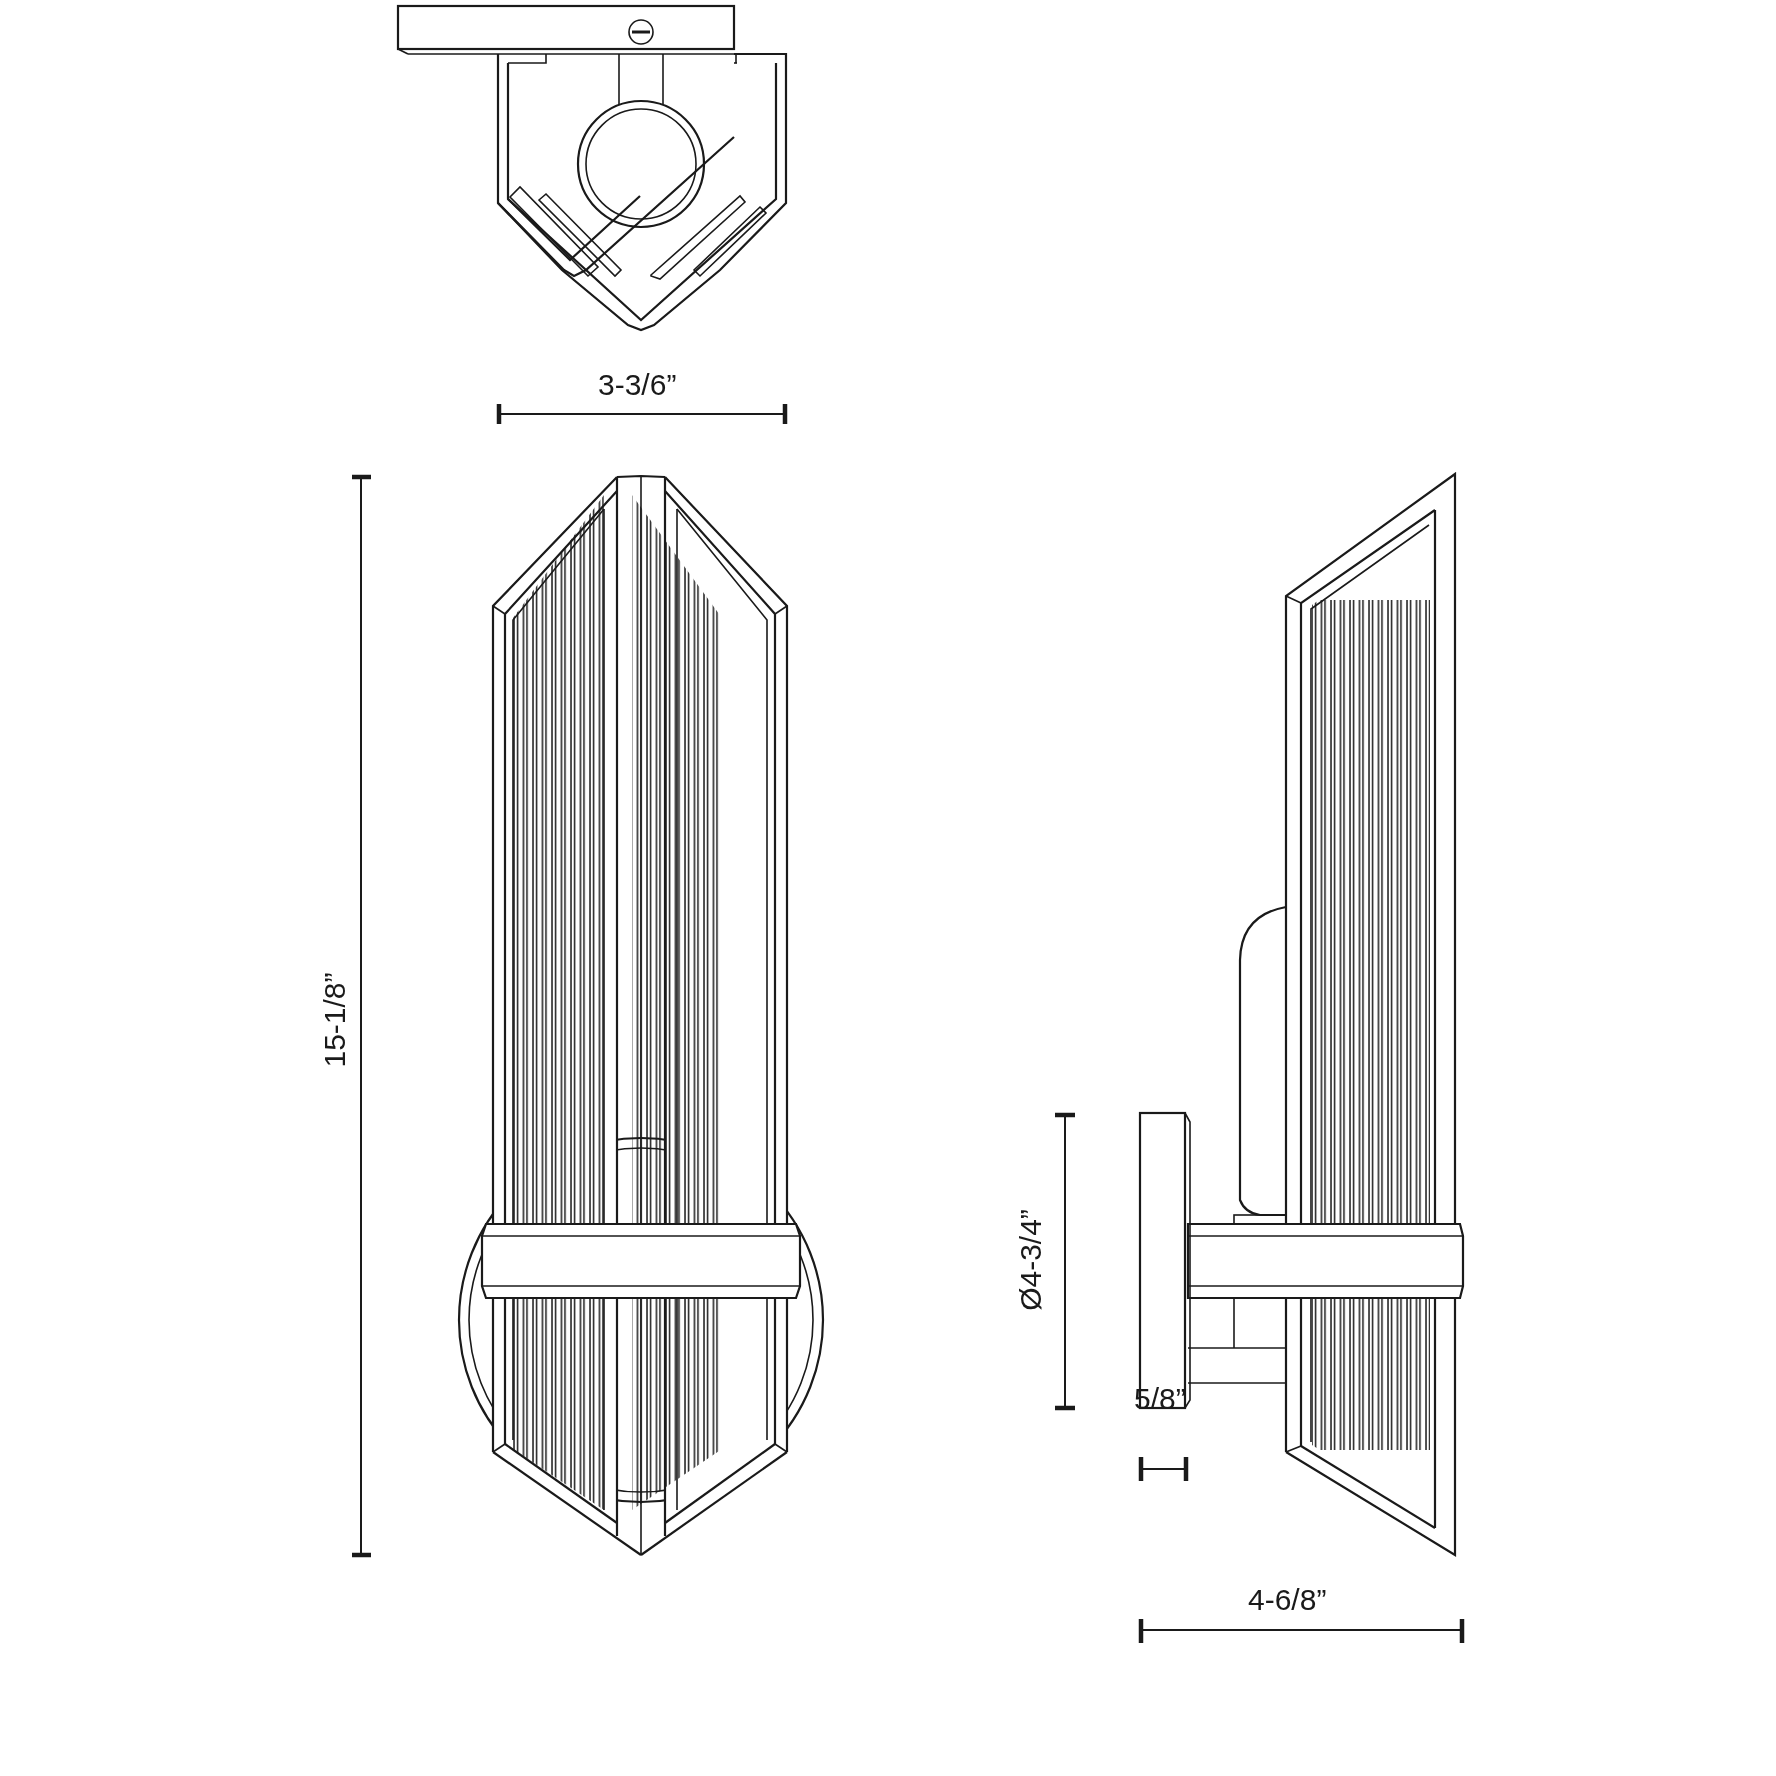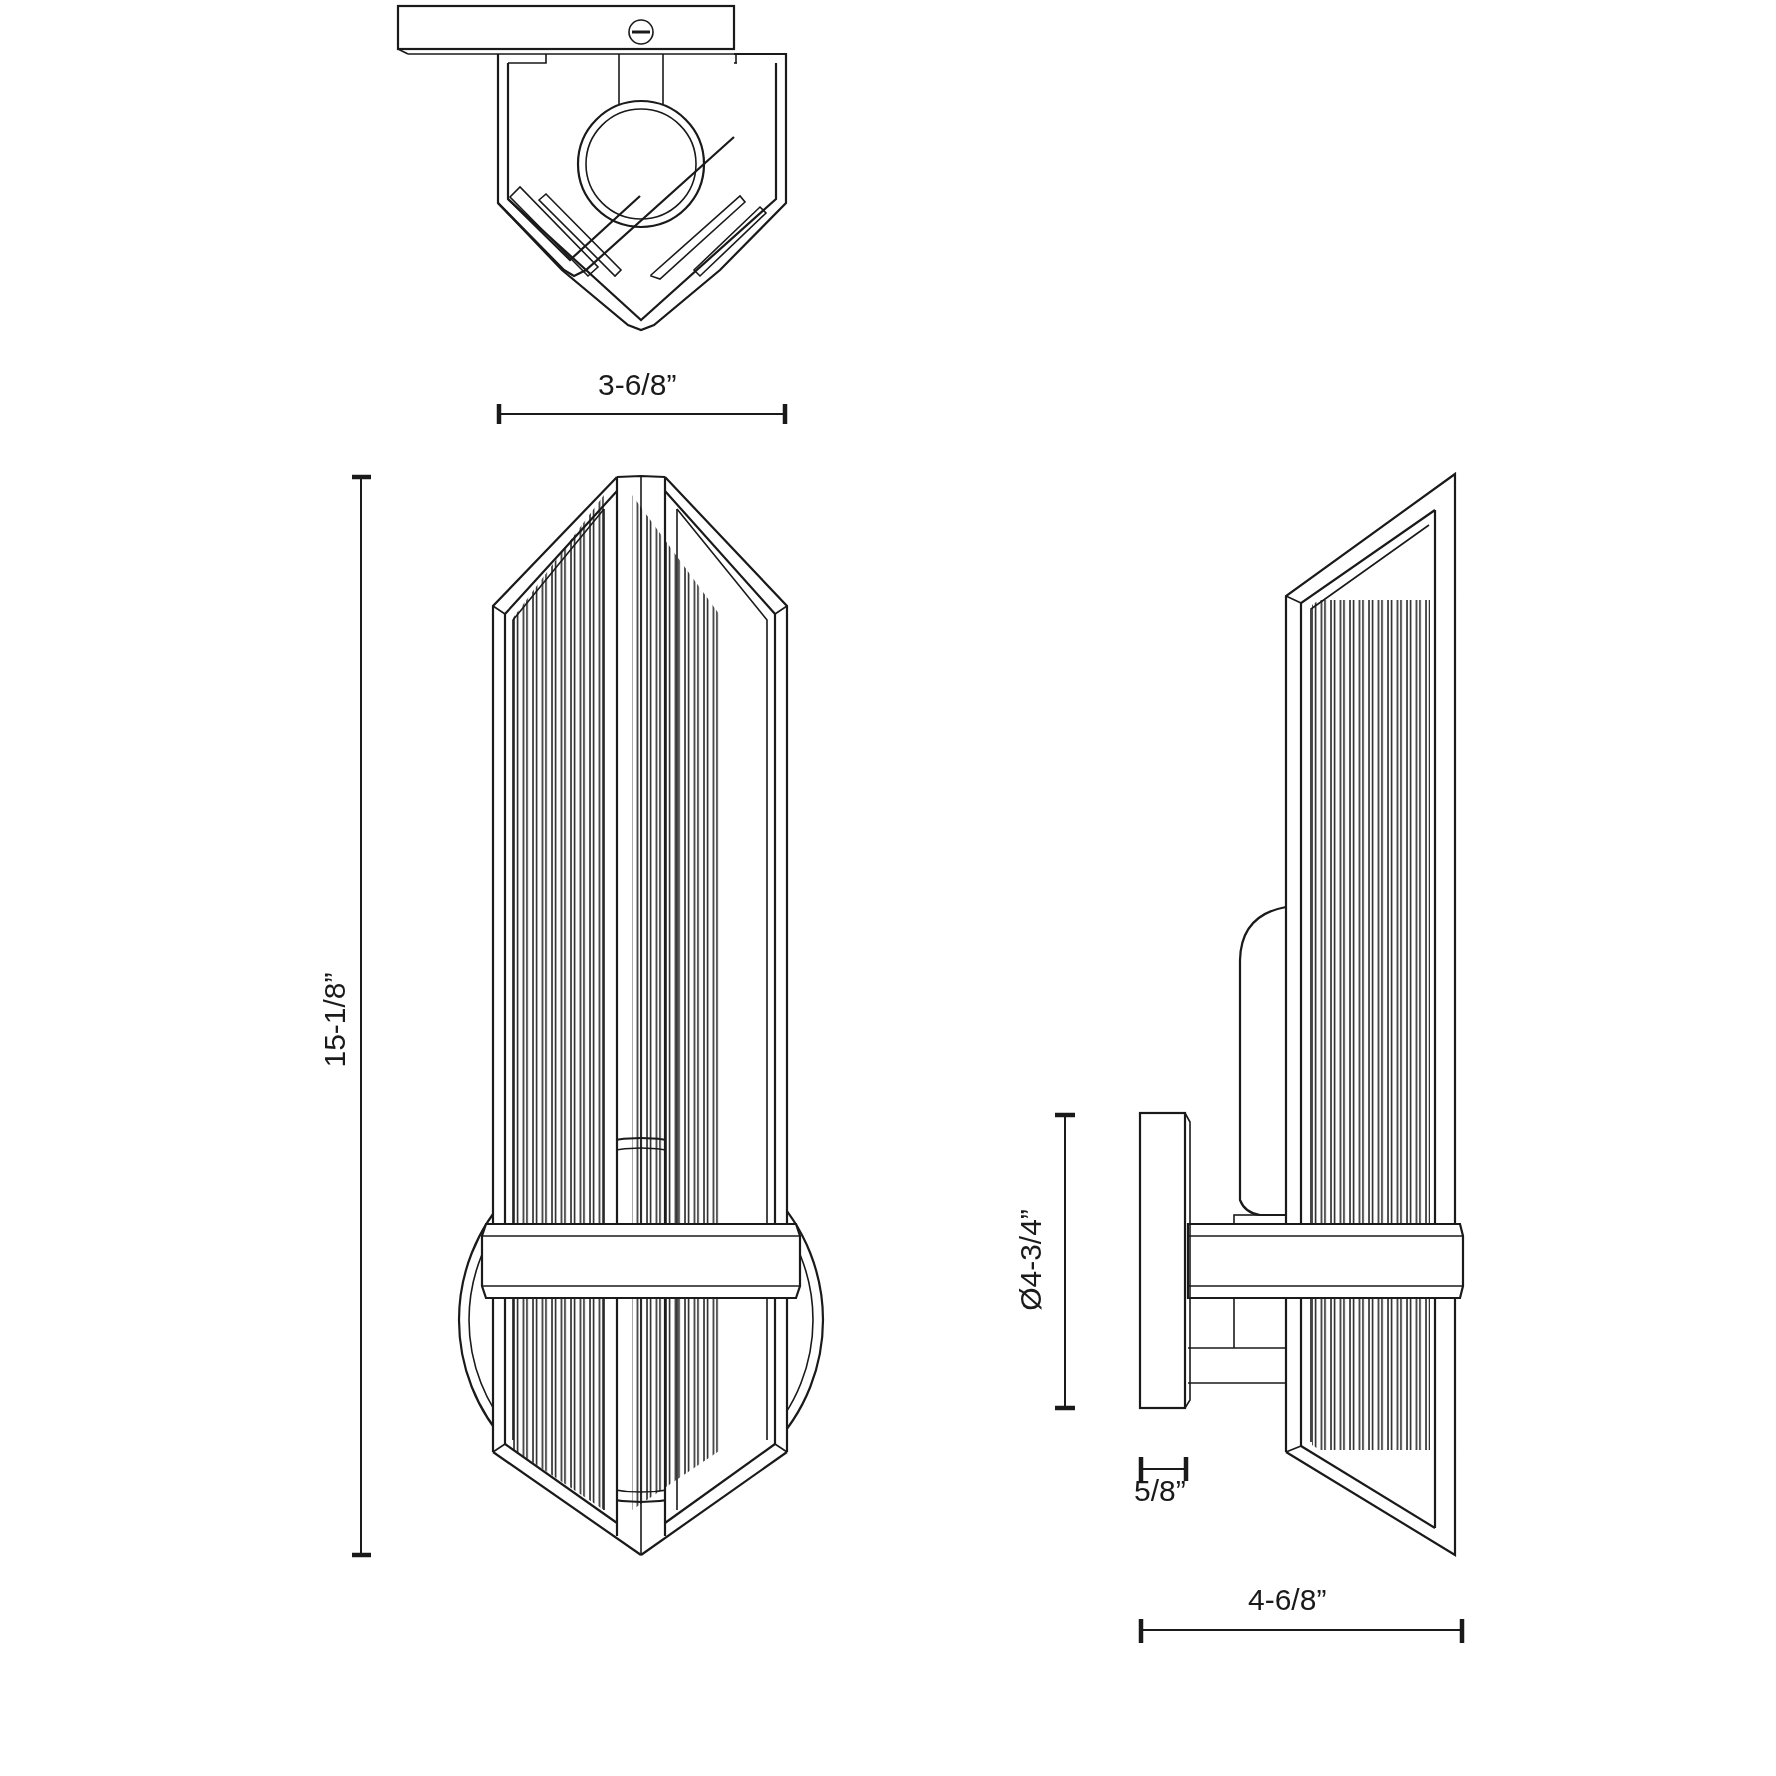--- a/index.html
+++ b/index.html
@@ -162,21 +162,21 @@
     <line x1="1141" y1="1457" x2="1141" y2="1481" class="tick"></line>
     <line x1="1186" y1="1457" x2="1186" y2="1481" class="tick"></line>
   </g>
   <g>
     <line x1="1141" y1="1630" x2="1462" y2="1630" class="dim"></line>
     <line x1="1141" y1="1619" x2="1141" y2="1643" class="tick"></line>
     <line x1="1462" y1="1619" x2="1462" y2="1643" class="tick"></line>
   </g>
 </svg>
 
-<div class="label" style="left:598px; top:370px;">3-6/8”</div>
+<div class="label" style="left:598px; top:370px;">3-3/6”</div>
 
 <div class="label rot" style="left:280px; top:1005px; width:110px; text-align:center;">15-1/8”</div>
 
 <div class="label rot" style="left:976px; top:1245px; width:110px; text-align:center;">Ø4-3/4”</div>
 
-<div class="label" style="left:1134px; top:1476px;text-align:center;">5/8”</div>
+<div class="label" style="left:1134px; top:1384px;text-align:center;">5/8”</div>
 
 <div class="label" style="left:1248px; top:1585px;">4-6/8”</div>
 
 </body></html>

